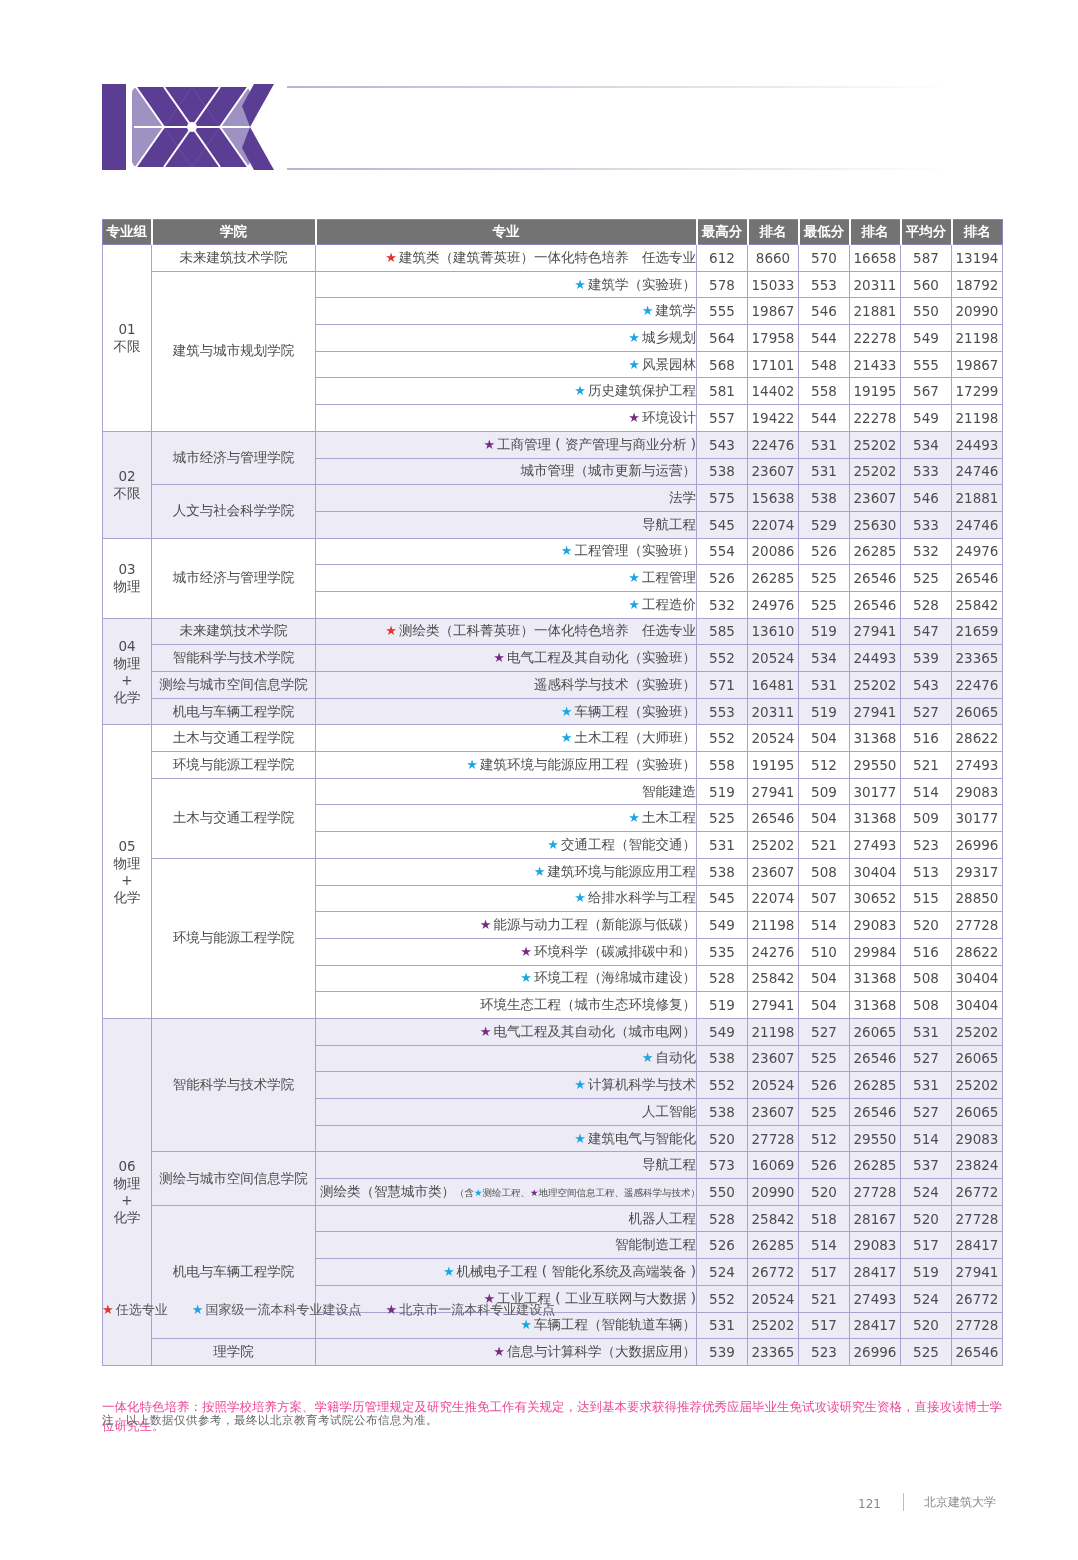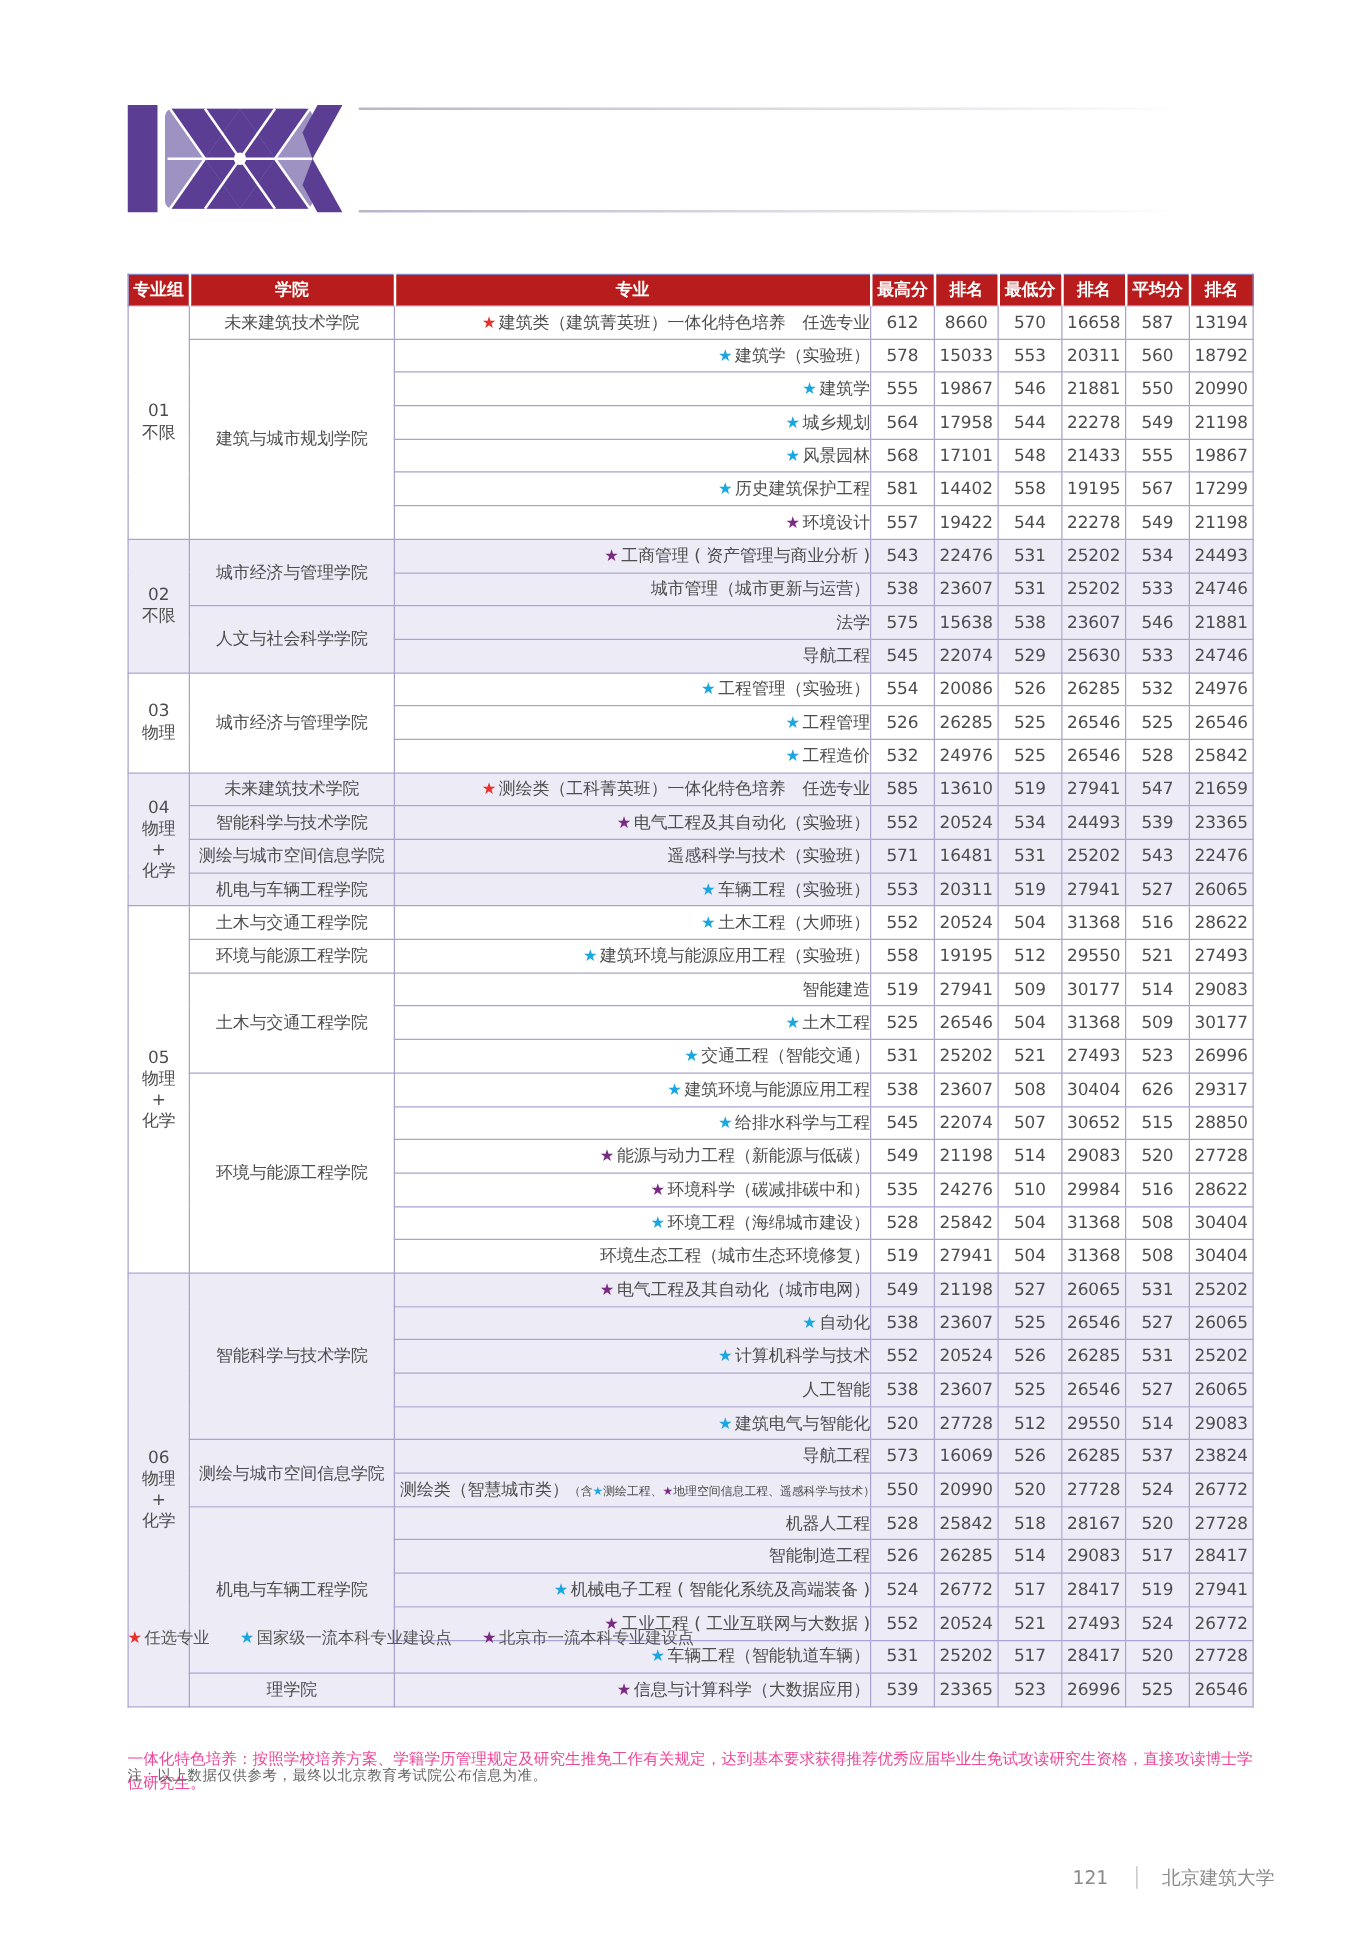--- a/index.html
+++ b/index.html
@@ -6,41 +6,41 @@
   html, body { width: 1078px; height: 1560px; background: #ffffff; overflow: hidden; }
   body { position: relative; font-family: "DejaVu Sans", "Liberation Sans", sans-serif; color: #4a4a4a; }
 
   .title-wrap { position: absolute; left: 102px; top: 84px; width: 860px; height: 86px; }
   .logo { position: absolute; left: 0; top: 0; width: 172px; height: 86px; }
   .title-line-top { position: absolute; left: 185px; top: 2px; width: 660px; height: 2px; background: linear-gradient(to right, #b9b5cc, #eeeef3 80%, rgba(255,255,255,0)); }
   .title-line-bot { position: absolute; left: 185px; top: 84px; width: 660px; height: 2px; background: linear-gradient(to right, #b9b5cc, #eeeef3 80%, rgba(255,255,255,0)); }
   .page-title { position: absolute; left: 186px; top: 18px; font-size: 42px; font-weight: bold; color: #5b3d93; letter-spacing: 1px; line-height: 52px; white-space: nowrap; }
 
   table.scores { position: absolute; left: 102px; top: 219px; width: 900px; border-collapse: collapse; table-layout: fixed; font-size: 13.5px; }
-  table.scores th { background: #b91c1c; color: #ffffff; font-weight: bold; height: 25px; font-size: 13.5px; border: 1px solid #8e82bf; border-right: 2px solid #ffffff; text-align: center; }
+  table.scores th { background: #737373; color: #ffffff; font-weight: bold; height: 25px; font-size: 13.5px; border: 1px solid #8e82bf; border-right: 2px solid #ffffff; text-align: center; }
   table.scores th:last-child { border-right: 1px solid #8e82bf; }
   table.scores td { height: 26.7px; border: 1px solid #aaa3cf; text-align: center; color: #4d4d4d; white-space: nowrap; overflow: hidden; }
   table.scores td.major { text-align: right; padding-left: 4px; }
   table.scores td.group { line-height: 17px; font-size: 13.5px; }
   tr.shaded td { background: #ecebf6; }
   tr.plain td { background: #ffffff; }
   .star { font-size: 13px; margin-right: 2px; }
   .star.red { color: #e8312a; }
   .star.blue { color: #1aa6e0; }
   .star.purple { color: #7b2a84; }
   .small-note { font-size: 9.5px; }
   .small-note .star { font-size: 9.5px; margin-right: 0; }
 
   .legend { position: absolute; left: 102px; top: 1301px; font-size: 13px; color: #555; white-space: nowrap; }
   .legend .item { margin-right: 20px; }
   .legend .star { font-size: 13px; }
   .note1 { position: absolute; left: 102px; top: 1397px; width: 900px; font-size: 12.5px; line-height: 19px; color: #ec4899; }
   .note2 { position: absolute; left: 102px; top: 1413px; font-size: 11.5px; color: #666; font-family: Liberation Serif, serif; letter-spacing: 0.5px; }
 
-  .footer { position: absolute; left: 858px; top: 1493px; font-size: 15px; color: #8a8a8a; white-space: nowrap; display: flex; align-items: flex-start; }
+  .footer { position: absolute; left: 858px; top: 1493px; font-size: 12px; color: #8a8a8a; white-space: nowrap; display: flex; align-items: flex-end; }
   .footer .sep { display: inline-block; width: 1px; height: 18px; background: #bdbdbd; margin: 0 20px 0 22px; }
 </style>
 </head>
 <body>
 
 <div class="title-wrap">
   <svg class="logo" viewBox="0 0 172 86" xmlns="http://www.w3.org/2000/svg">
     <rect x="0" y="0" width="24" height="86" fill="#5b3d93"></rect>
     <rect x="30" y="3" width="118" height="80" rx="6" fill="#9d92c2"></rect>
     <polygon points="34,3 62,43 90,3" fill="#5b3d93"></polygon>
@@ -332,21 +332,21 @@
         <td>523</td>
         <td>26996</td>
       </tr>
       <tr class="plain">
         <td rowspan="6">环境与能源工程学院</td>
         <td class="major"><span class="star blue">★</span><span>建筑环境与能源应用工程</span></td>
         <td>538</td>
         <td>23607</td>
         <td>508</td>
         <td>30404</td>
-        <td>626</td>
+        <td>513</td>
         <td>29317</td>
       </tr>
       <tr class="plain">
         <td class="major"><span class="star blue">★</span><span>给排水科学与工程</span></td>
         <td>545</td>
         <td>22074</td>
         <td>507</td>
         <td>30652</td>
         <td>515</td>
         <td>28850</td>

